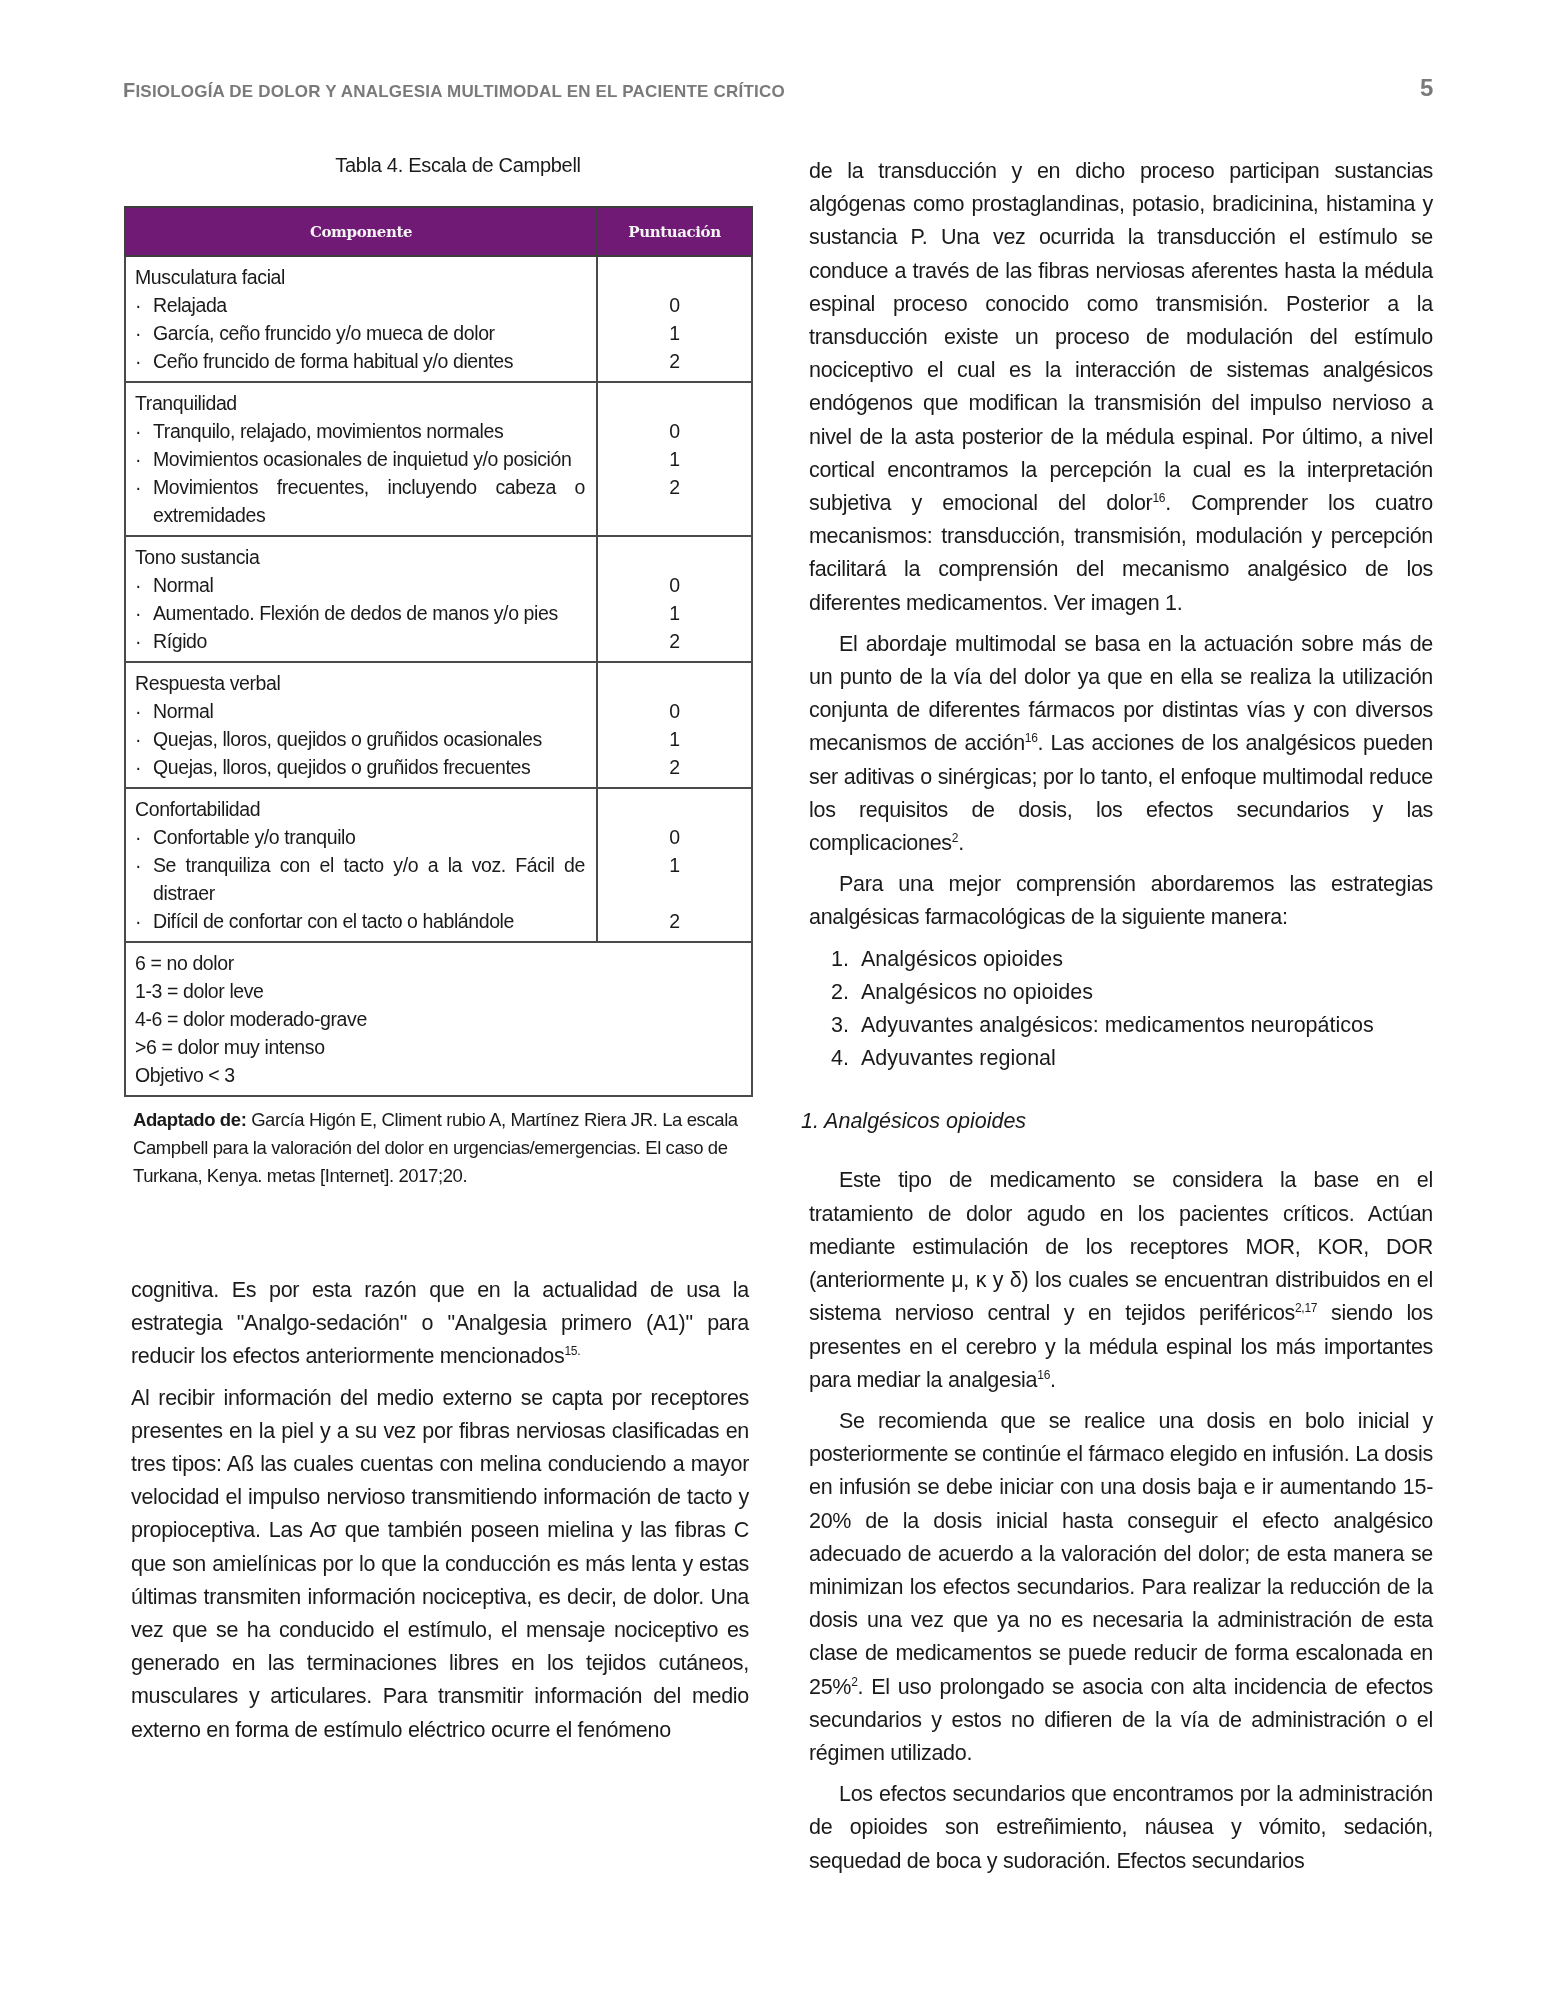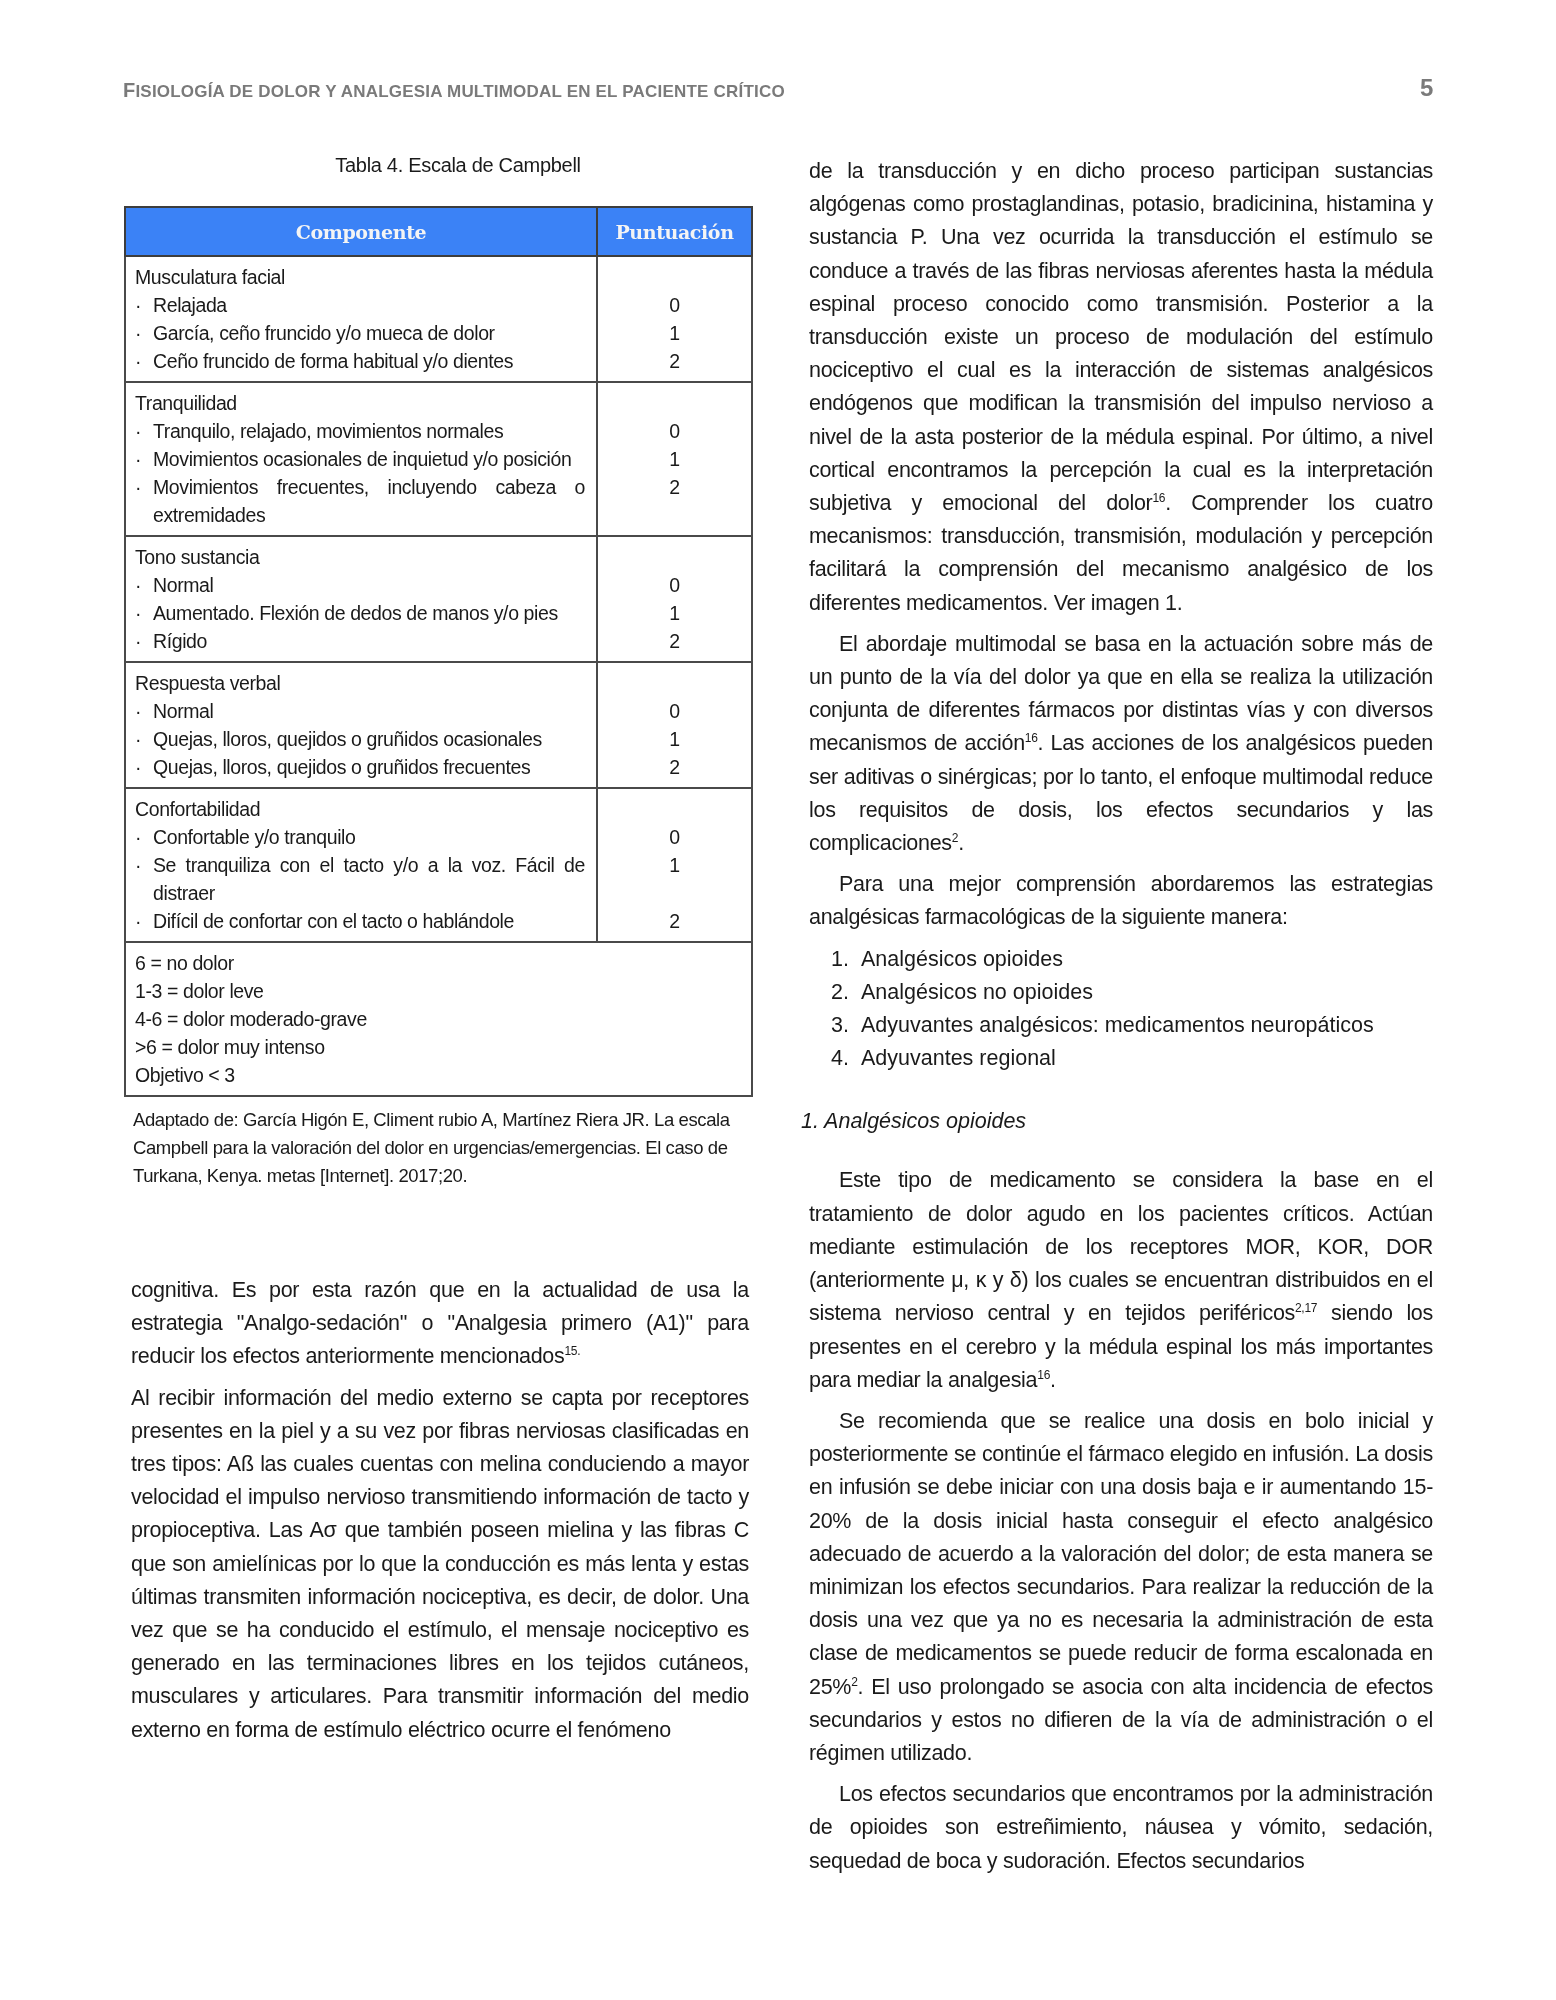--- a/index.html
+++ b/index.html
@@ -9,34 +9,34 @@
                     letter-spacing: 0.2px; font-weight: bold; }
     .running-head .sc-big { font-size: 20px; }
     .page-num { position: absolute; left: 1420px; top: 74px; font-size: 24px; font-weight: bold; color: #7a7a7a; }
 
     .col-left { position: absolute; left: 123px; top: 150px; width: 634px; }
     .col-right { position: absolute; left: 801px; top: 147px; width: 640px; }
 
     .table-title { text-align: center; font-weight: normal; font-size: 20px; margin: 4px 0 0 0;
                    padding-left: 36px; height: 52px; line-height: 22px; letter-spacing: -0.3px; }
     table.campbell { border-collapse: collapse; width: 629px; margin-left: 1px; font-size: 19.5px; letter-spacing: -0.4px; }
-    table.campbell th { background: #3b82f6; color: #f4f4f4; font-family: "DejaVu Serif", "Liberation Serif", serif;
-                        font-weight: bold; font-size: 19px; height: 45px; border: 2px solid #3d3d3d; text-align: center; }
+    table.campbell th { background: #701a75; color: #f4f4f4; font-family: "DejaVu Serif", "Liberation Serif", serif;
+                        font-weight: bold; font-size: 15px; height: 45px; border: 2px solid #3d3d3d; text-align: center; }
     table.campbell th.c1 { width: 468px; }
     table.campbell td { border: 2px solid #4a4a4a; vertical-align: top; padding: 6px 11px 6px 9px; line-height: 28px; }
     table.campbell td.score { text-align: center; padding-left: 0; padding-right: 0; }
     .group-title { display: block; }
     .opt { display: block; padding-left: 18px; text-indent: -18px; text-align: justify; }
     .opt .dot { display: inline-block; width: 18px; text-indent: 0; }
     .score-line { display: block; }
     .score-spacer { display: block; height: 28px; }
     .legend-cell { line-height: 28px; }
 
     .source { font-size: 18.5px; line-height: 28px; margin: 9px 0 0 10px; width: 618px; letter-spacing: -0.4px; }
-    .source b { font-weight: normal; }
+    .source b { font-weight: bold; }
 
     .body-text { font-size: 21.5px; line-height: 33.2px; text-align: justify; letter-spacing: -0.3px; margin: 8px; }
     .indent { text-indent: 30px; }
     sup { font-size: 12px; line-height: 0; vertical-align: super; }
 
     .left-cont { position: absolute; left: 123px; top: 1266px; width: 634px; }
     .h2 { font-size: 25px; font-weight: bold; margin: 36px 0 38px 0; letter-spacing: -0.4px; }
 
     .list { margin: 0; padding: 0; list-style: none; font-size: 21.5px; line-height: 33.2px; }
     .list li { padding-left: 30px; }

